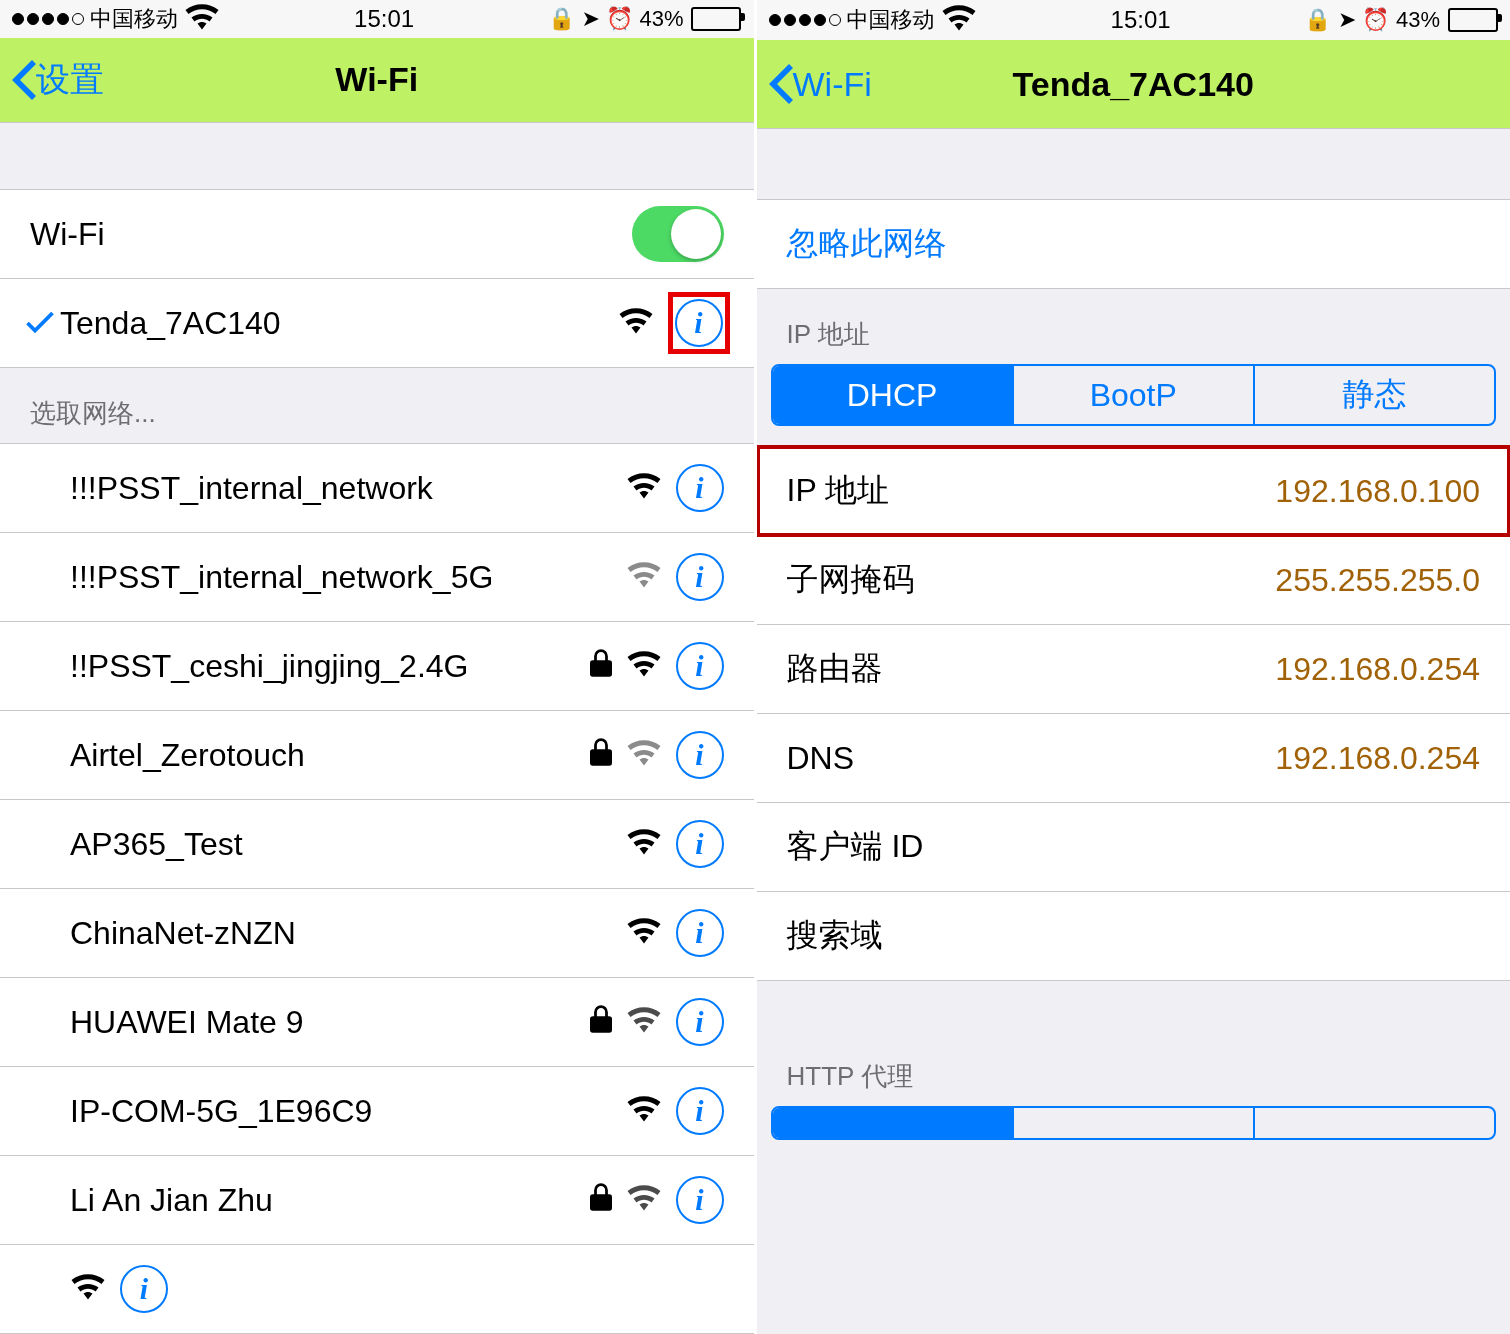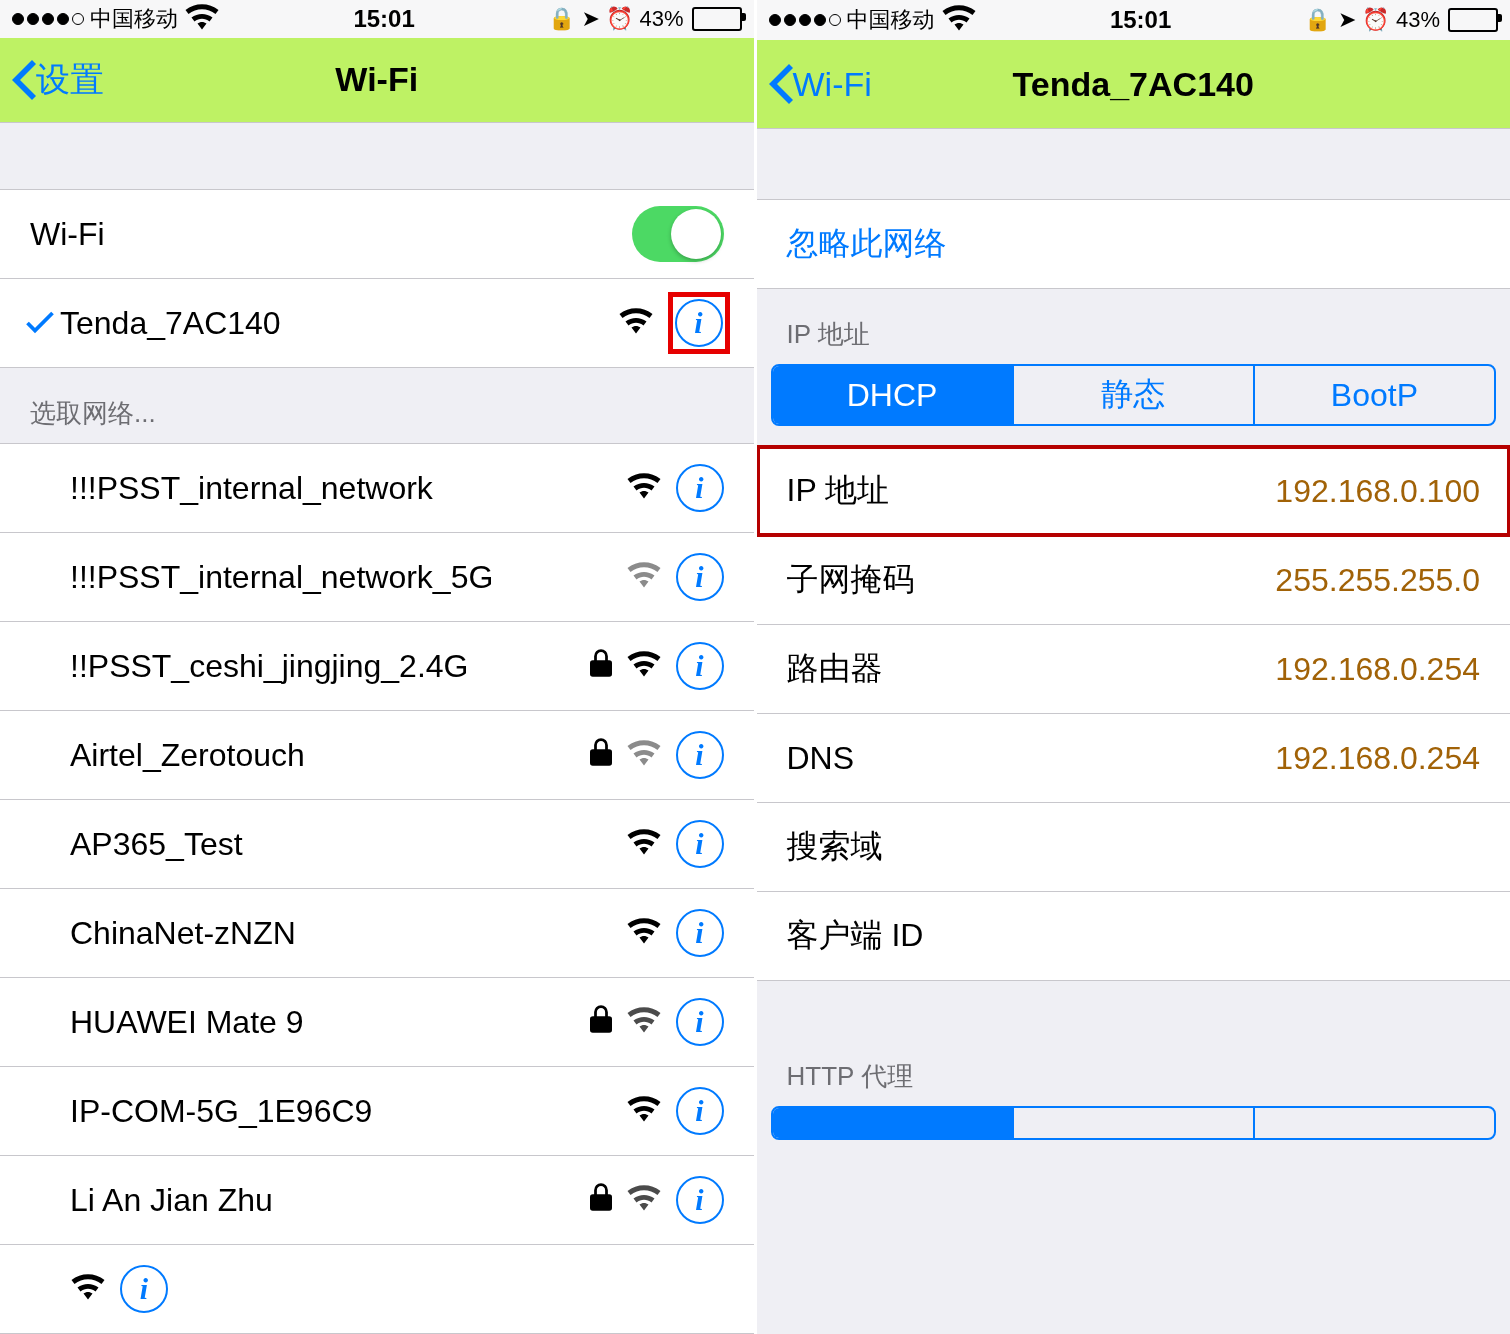--- a/index.html
+++ b/index.html
@@ -6,21 +6,21 @@
 .container{display:flex;width:1510px;height:1334px}
 .phone{flex:1;display:flex;flex-direction:column;background:#efeff4;overflow:hidden;position:relative}
 .phone.left{border-right:3px solid #fff}
 
 
 .status-bar{height:40px;background:#f7f7f8;display:flex;align-items:center;justify-content:space-between;padding:0 12px;font-size:22px}
 .status-left,.status-right{display:flex;align-items:center;gap:6px}
 .signal-dots{display:flex;gap:3px}
 .sdot{width:10px;height:10px;border-radius:50%;border:1px solid #000}
 .sdot.fill{background:#000}
-.status-center{font-weight:700;font-size:24px}
+.status-center{font-weight:400;font-size:24px}
 .battery{display:inline-flex;align-items:center}
 .battery-shell{width:46px;height:20px;border:2px solid #000;border-radius:3px;position:relative;margin-left:2px}
 .battery-shell:after{content:"";position:absolute;right:-6px;top:4px;width:4px;height:8px;background:#000;border-radius:0 2px 2px 0}
 .battery-fill{height:100%;background:#000;width:43%}
 
 
 .nav-bar{height:88px;background:#bef264;border-bottom:1px solid #c8c7cc;display:flex;align-items:center;position:relative;padding:0 12px}
 .nav-back{display:flex;align-items:center;color:#007aff;font-size:34px;position:absolute;left:12px}
 .nav-back svg{width:24px;height:40px}
 .nav-title{flex:1;text-align:center;font-size:34px;font-weight:600}
@@ -289,22 +289,22 @@
     <div class="group-gap"></div>
     <div class="cell first action-cell">
       <span>忽略此网络</span>
     </div>
 
     <div class="section-header">IP 地址</div>
 
     <div class="seg-wrap">
       <div class="segmented">
         <div class="seg active">DHCP</div>
+        <div class="seg">BootP</div>
         <div class="seg">静态</div>
-        <div class="seg">BootP</div>
       </div>
     </div>
 
     <div class="ip-group" id="ip-rows">
         <div class="ip-row first red">
           <span class="k">IP 地址</span>
           <span class="v">192.168.0.100</span>
         </div>
         <div class="ip-row">
           <span class="k">子网掩码</span>
@@ -312,25 +312,25 @@
         </div>
         <div class="ip-row">
           <span class="k">路由器</span>
           <span class="v">192.168.0.254</span>
         </div>
         <div class="ip-row">
           <span class="k">DNS</span>
           <span class="v">192.168.0.254</span>
         </div>
         <div class="ip-row">
+          <span class="k">客户端 ID</span>
+          <span class="v"></span>
+        </div>
+        <div class="ip-row">
           <span class="k">搜索域</span>
-          <span class="v"></span>
-        </div>
-        <div class="ip-row">
-          <span class="k">客户端 ID</span>
           <span class="v"></span>
         </div>
       </div>
 
     <div style="height:50px"></div>
 
     <div class="section-header">HTTP 代理</div>
     <div class="seg-wrap" style="margin-bottom:-40px">
       <div class="segmented" style="height:30px;overflow:hidden">
         <div class="seg active"></div>

